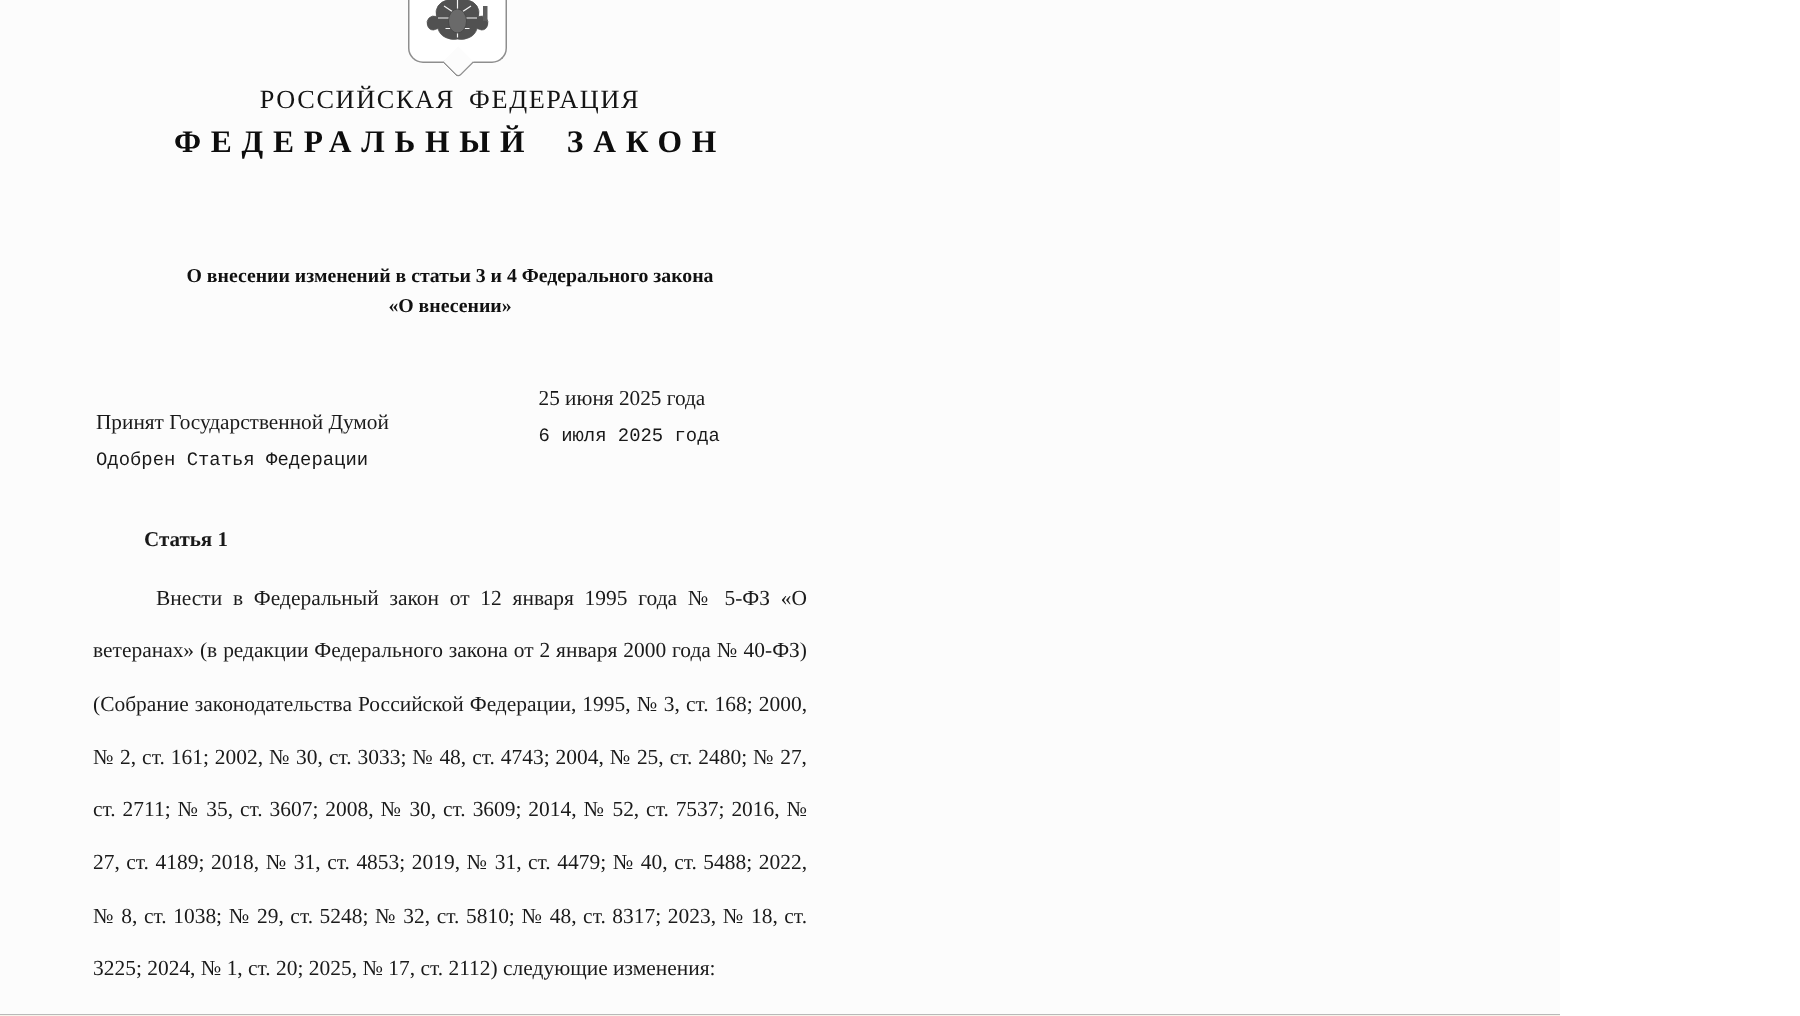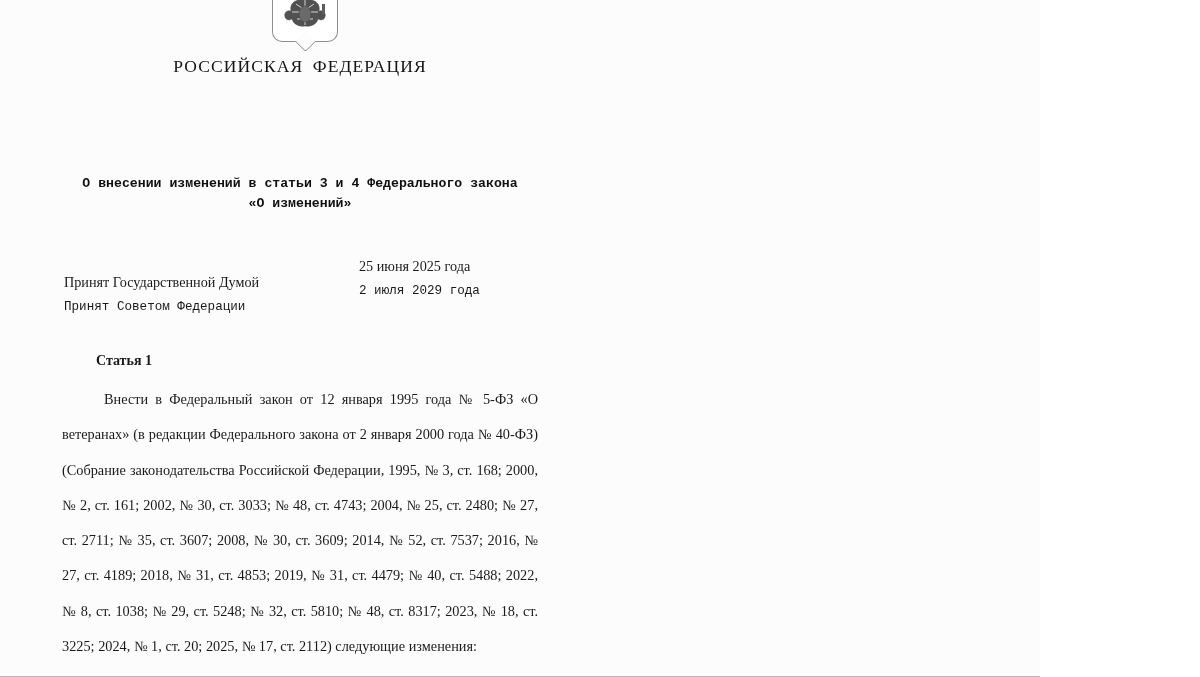--- a/index.html
+++ b/index.html
@@ -99,21 +99,20 @@
   }
   .doc-title {
     position: absolute;
     left: 70px; top: 174px;
     width: 460px;
     text-align: center;
     font-size: 13.2px;
     font-weight: 700;
     line-height: 20px;
     color: #101010;
-    font-family: Liberation Mono, monospace;
   }
 
   
   .adopt-row {
     position: absolute;
     left: 64px;
     width: 470px;
     font-size: 14.2px;
   }
   .adopt-row.r1 { top: 258px; }
@@ -163,33 +162,34 @@
         <g fill="none" stroke="#f4f4f4" stroke-width="0.8">
           <path d="M27 9 v26 M18 14 l9 6 M36 14 l-9 6 M14 22 h26 M19 29 h16"></path>
         </g>
         <ellipse cx="27" cy="24" rx="6" ry="8" fill="#4a4a4a" stroke="#1f1f1f" stroke-width="0.6"></ellipse>
         <path d="M44 14 l3 0 l0 10 l-3 0 z" fill="#3a3a3a"></path>
       </svg>
       <div class="emblem-notch"></div>
     </div>
 
     <div class="rf-line">РОССИЙСКАЯ ФЕДЕРАЦИЯ</div>
+    <div class="fz-line">ФЕДЕРАЛЬНЫЙ ЗАКОН</div>
 
     <div class="doc-title">
       <span>О внесении изменений в статьи 3 и 4 Федерального закона</span><br>
-      <span>«О изменений»</span>
+      <span>«О внесении»</span>
     </div>
 
     <div class="adopt-row r1">
       <span class="adopt-label">Принят Государственной Думой</span>
       <span class="adopt-date">25 июня 2025 года</span>
     </div>
     <div class="adopt-row r2">
-      <span class="adopt-label">Принят Советом Федерации</span>
-      <span class="adopt-date">2 июля 2029 года</span>
+      <span class="adopt-label">Одобрен Статья Федерации</span>
+      <span class="adopt-date">6 июля 2025 года</span>
     </div>
 
     <div class="article-head">Статья 1</div>
 
     <div class="col-left">
       <p class="body">Внести в Федеральный закон от 12 января 1995 года № 5-ФЗ «О ветеранах» (в редакции Федерального закона от 2 января 2000 года № 40-ФЗ) (Собрание законодательства Российской Федерации, 1995, № 3, ст. 168; 2000, № 2, ст. 161; 2002, № 30, ст. 3033; № 48, ст. 4743; 2004, № 25, ст. 2480; № 27, ст. 2711; № 35, ст. 3607; 2008, № 30, ст. 3609; 2014, № 52, ст. 7537; 2016, № 27, ст. 4189; 2018,  № 31, ст. 4853; 2019, № 31, ст. 4479; № 40, ст. 5488; 2022, № 8, ст. 1038; № 29, ст. 5248; № 32, ст. 5810; № 48, ст. 8317; 2023, № 18, ст. 3225; 2024, № 1, ст. 20; 2025, № 17, ст. 2112) следующие изменения:</p>
     </div>
 
     <div class="sheet-edge-bottom"></div>
   </div>

